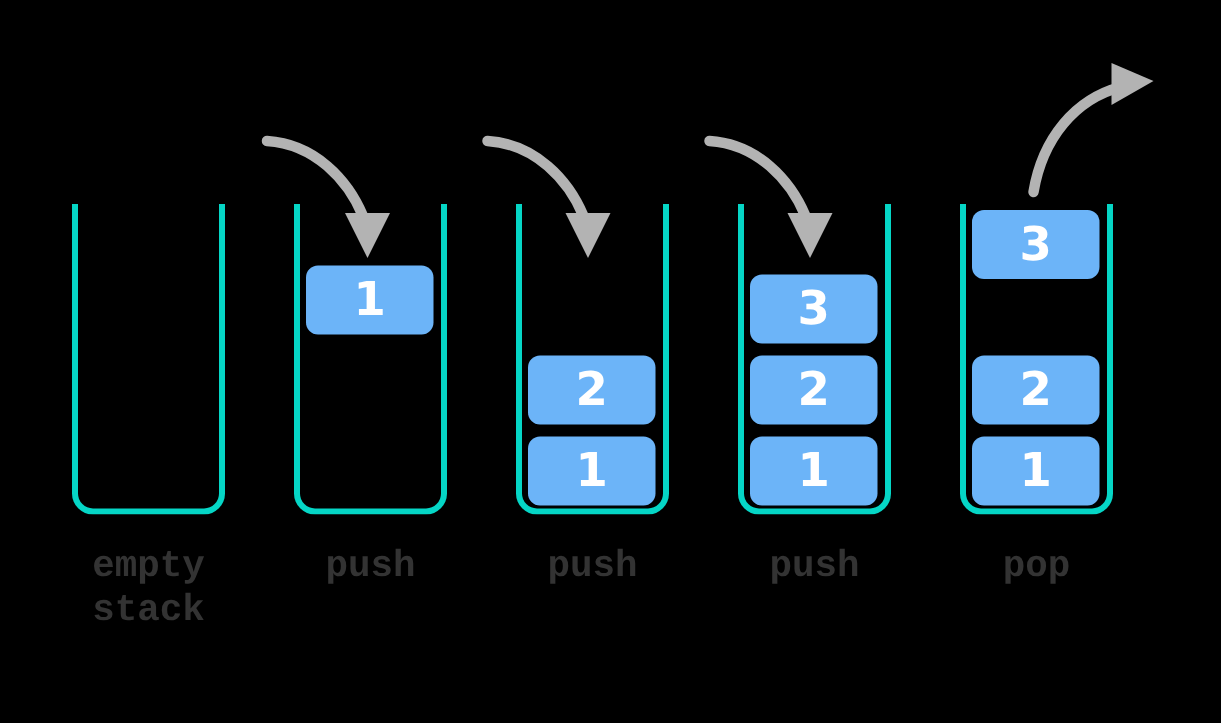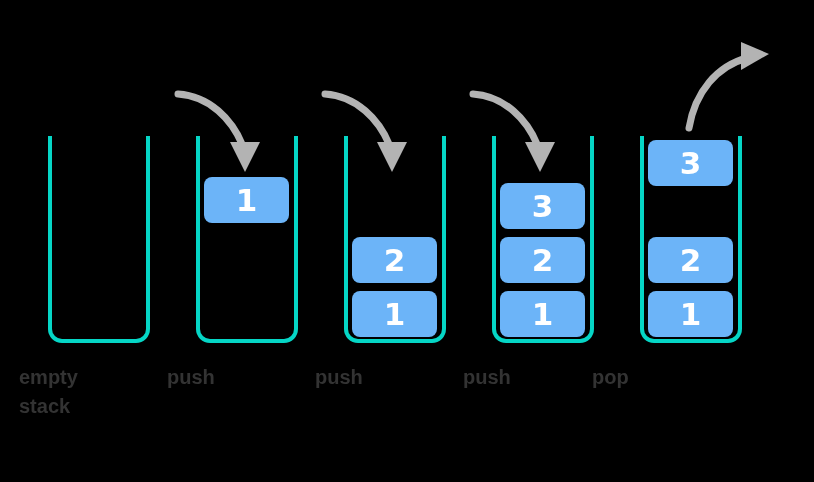--- a/index.html
+++ b/index.html
@@ -41,26 +41,26 @@
   }
   .box-value {
     color: #ffffff;
     font-size: 31px;
     font-weight: bold;
     line-height: 1;
     font-family: "DejaVu Sans", sans-serif;
   }
   .label {
     position: absolute;
-    text-align: left;
+    text-align: center;
     color: #333333;
-    font-size: 20px;
+    font-size: 25px;
     font-weight: bold;
     line-height: 29px;
-    font-family: Liberation Sans, sans-serif;
+    font-family: Liberation Mono, monospace;
     white-space: pre-line;
   }
   .arrow-svg {
     position: absolute;
     overflow: visible;
   }
 </style>
 </head>
 <body>
 
@@ -125,16 +125,16 @@
     <div class="container-u" style="left:640px; top:136px; width:102px; height:207px;"></div>
     <div class="box" style="left:648px; top:140px; width:85px; height:46px;">
       <span class="box-value">3</span>
     </div>
     <div class="box" style="left:648px; top:237px; width:85px; height:46px;">
       <span class="box-value">2</span>
     </div>
     <div class="box" style="left:648px; top:291px; width:85px; height:46px;">
       <span class="box-value">1</span>
     </div>
-    <div class="label" style="left:592px; top:363px; width:160px;">pop</div>
+    <div class="label" style="left:611px; top:363px; width:160px;">pop</div>
   </div>
 
 </div>
 
 </body></html>

